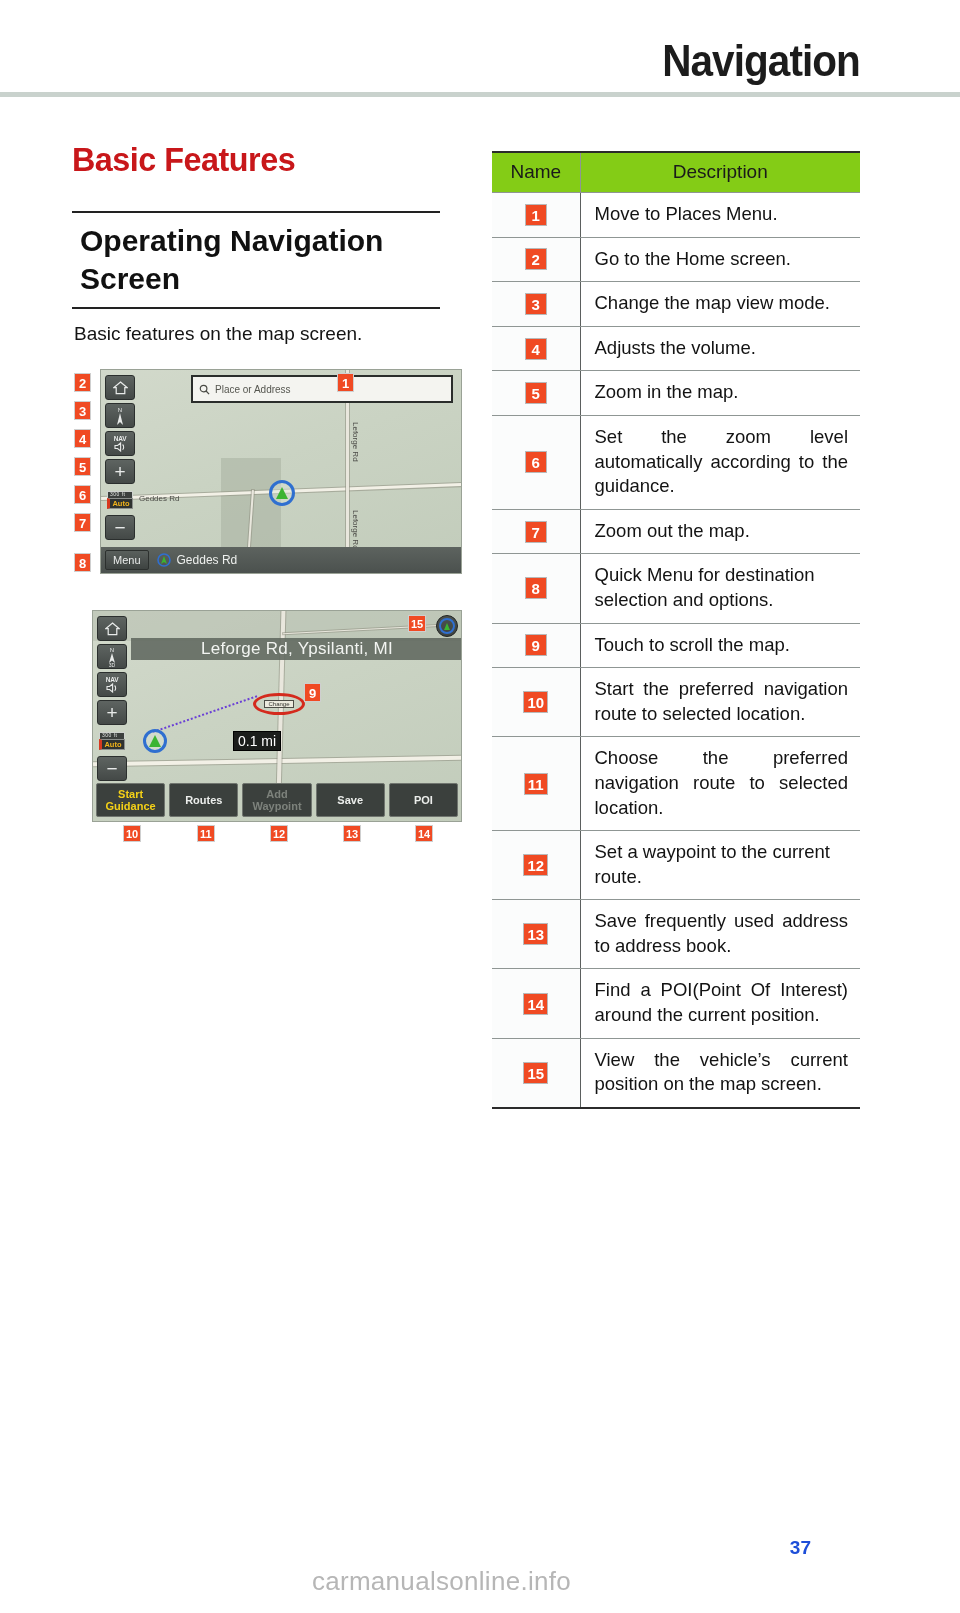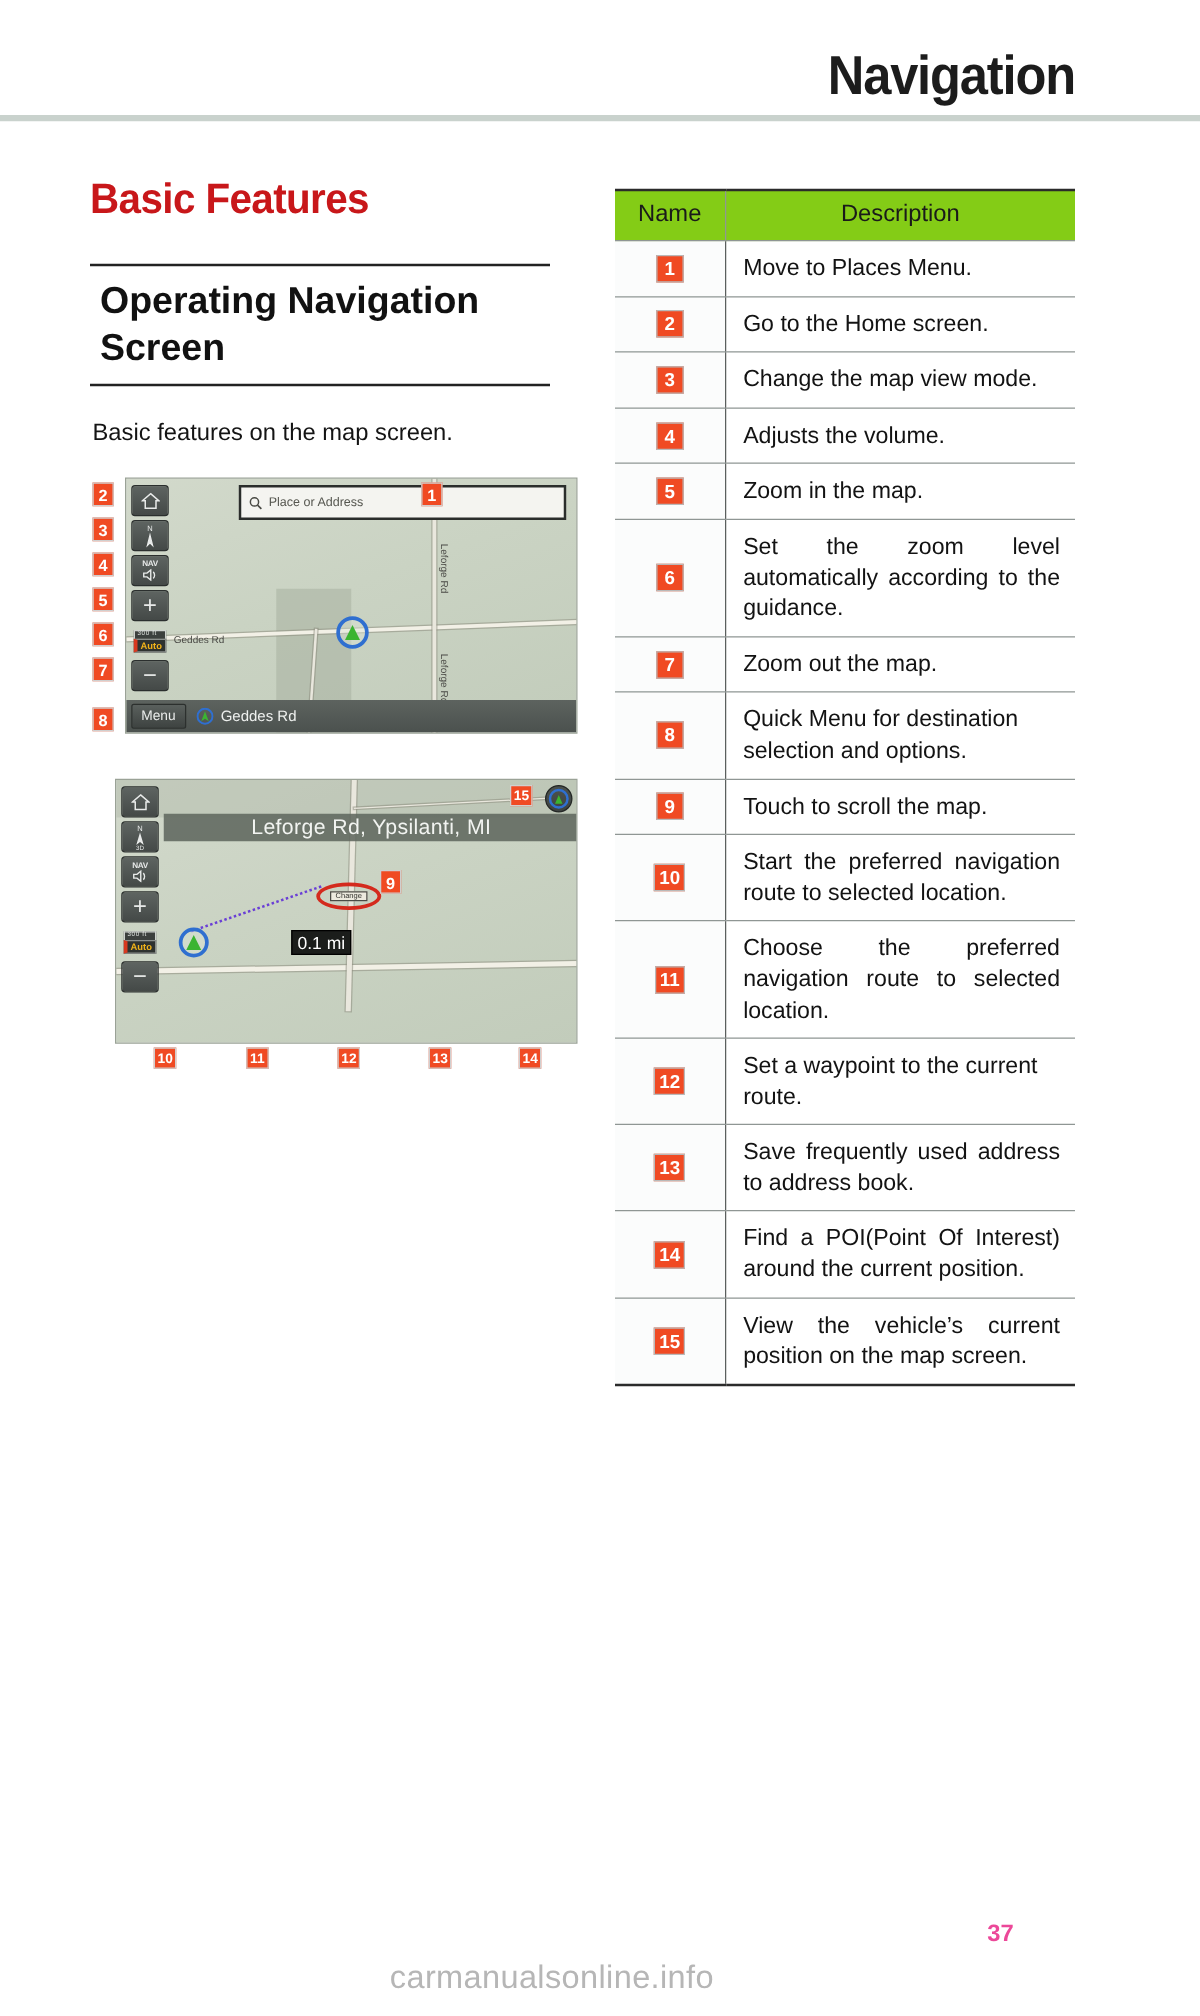--- a/index.html
+++ b/index.html
@@ -37,21 +37,21 @@
     transform: scaleX(0.95); transform-origin: left center;
     margin-bottom: 32px;
   }
   .rule-top { border-top: 2.5px solid #222; width: 368px; }
   .rule-bot { border-top: 2px solid #222; width: 368px; }
   .section-title {
     font-size: 30px; font-weight: 700; color: #111;
     line-height: 1.28; padding: 9px 0 8px 8px;
   }
   .lead-text {
-    font-size: 19px; color: #141414; padding-top: 26px; padding-left: 2px;
+    font-size: 19px; color: #141414; padding-top: 13px; padding-left: 2px;
     line-height: 1.3;
   }
 
   
   .fig { position: relative; }
   .fig1 { margin-top: 18px; width: 390px; height: 215px; }
   .fig2 { margin-top: 26px; width: 370px; height: 235px; margin-left: 20px; }
 
   .mapshot {
     position: absolute; overflow: hidden;
@@ -221,21 +221,21 @@
   .numbadge {
     display:inline-block; background:#f04a23; color:#ffffff;
     font-weight:700; font-size:15px; line-height:21px;
     min-width:22px; height:22px; padding:0 3px; text-align:center;
     border:1.5px solid #b9b9b9;
   }
 
   
   .pagenum {
     position:absolute; right:72px; top:1537px;
-    font-size:19px; font-weight:700; color:#ec4899;
+    font-size:19px; font-weight:700; color:#1d4ed8;
   }
   .watermark {
     position:absolute; left:0; right:0; top:1566px; text-align:center;
     font-size:26px; color:#b6b6b6; letter-spacing:0.3px;
   }
 </style>
 </head>
 <body>
 
 <div class="page">
@@ -380,20 +380,37 @@
         <div class="destmark" style="left:160px;top:82px;width:52px;height:22px;">
           <span class="destinner">Change</span>
         </div>
 
         <div class="distlab" style="left:140px;top:120px;">0.1 mi</div>
 
         <div class="veh" style="left:50px;top:118px;width:24px;height:24px;">
             <div class="arr"></div>
           </div>
 
+        <div class="btnrow">
+          <div class="navbtn accent">
+            <span>
+              <span>Start</span><br>
+              <span>Guidance</span>
+            </span>
+          </div>
+          <div class="navbtn">Routes</div>
+          <div class="navbtn dim">
+            <span>
+              <span>Add</span><br>
+              <span>Waypoint</span>
+            </span>
+          </div>
+          <div class="navbtn">Save</div>
+          <div class="navbtn">POI</div>
+        </div>
       </div>
 
       <div class="callout" style="left:212px;top:78px;">9</div>
       <div class="callout sm" style="left:31px;top:220px;">10</div>
       <div class="callout sm" style="left:105px;top:220px;">11</div>
       <div class="callout sm" style="left:178px;top:220px;">12</div>
       <div class="callout sm" style="left:251px;top:220px;">13</div>
       <div class="callout sm" style="left:323px;top:220px;">14</div>
       <div class="callout sm" style="left:316px;top:10px;">15</div>
     </div>

